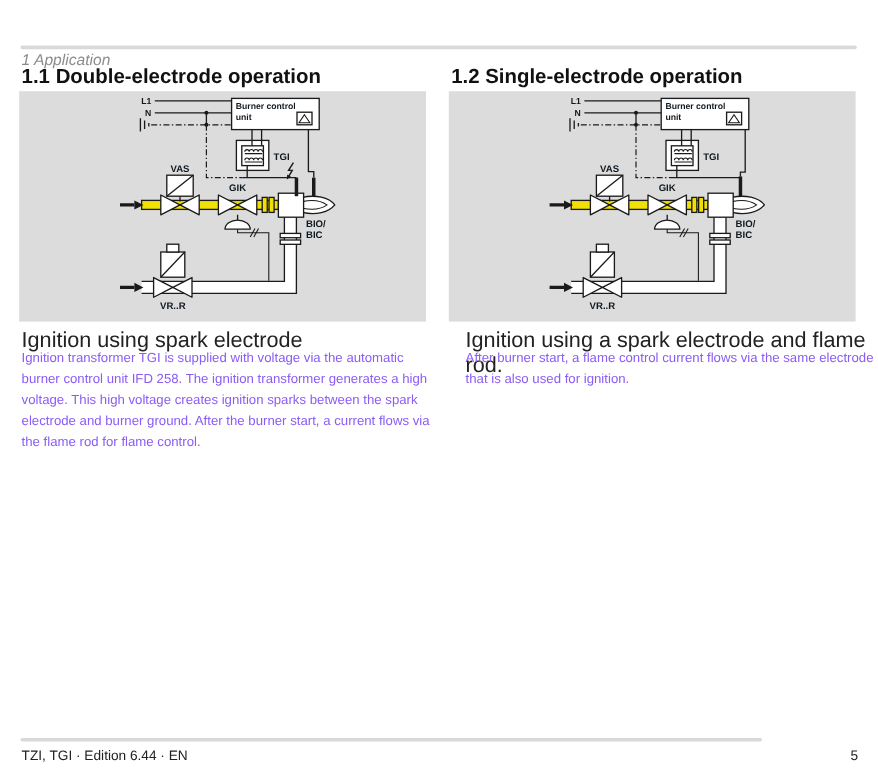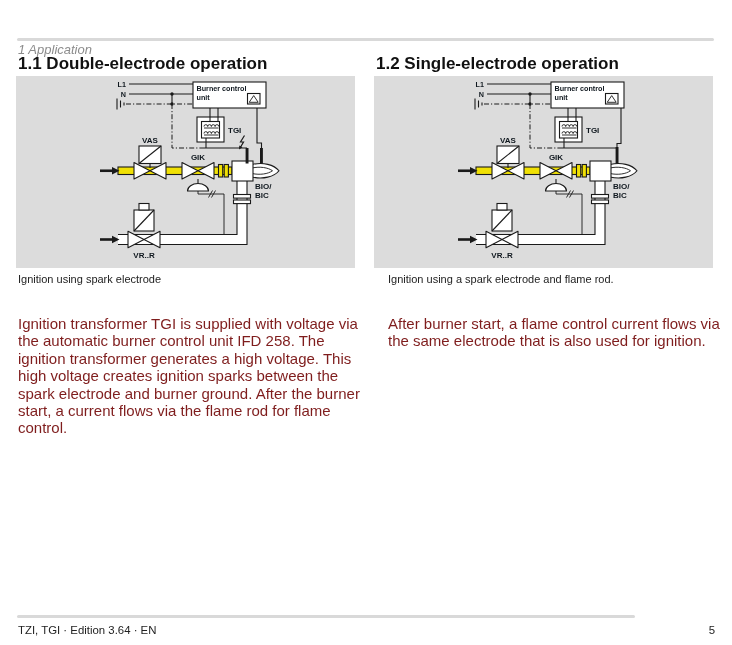--- a/index.html
+++ b/index.html
@@ -11,23 +11,23 @@
        font-family:"Liberation Sans",sans-serif;color:var(--text);}
   .section-header{position:absolute;left:18px;top:21px;font-size:13px;
        font-style:italic;color:var(--muted);margin-top:21px;}
   .rule{position:absolute;background:var(--divider);border-radius:2px;height:3px;}
   .rule-header{left:17px;top:38px;width:697px;}
   .rule-footer{left:17px;top:615px;width:618px;}
   .col-heading{position:absolute;top:54px;font-size:17px;font-weight:bold;color:#111;}
   .col-heading.left{left:18px;} .col-heading.right{left:376px;text-align:center;}
   .panel{position:absolute;top:76px;width:339px;height:192px;background:var(--panel-bg);}
   .panel.left{left:16px;} .panel.right{left:374px;}
-  .caption{position:absolute;top:273px;width:340px;font-size:11px;color:#222;}
+  .caption{position:absolute;top:273px;width:340px;font-size:18px;color:#222;}
   .caption.left{left:18px;} .caption.right{left:388px;}
-  .para{position:absolute;top:291px;width:342px;font-size:15px;line-height:17.4px;color:#7f1d1d;margin-top:24px;}
+  .para{position:absolute;top:291px;width:342px;font-size:11px;line-height:17.4px;color:#8b5cf6;}
   .para.left{left:18px;} .para.right{left:388px;}
   .footer-left{position:absolute;left:18px;top:624px;font-size:11.4px;color:#222;}
   .footer-page{position:absolute;right:17px;top:624px;font-size:11.4px;color:#222;}
   
   .ln{stroke:var(--line);stroke-width:1.1;fill:none;}
   .thin{stroke-width:0.9;}
   .dd{stroke:var(--line);stroke-width:1;fill:none;stroke-dasharray:5 2 1.2 2;}
   .wbox{fill:#fff;stroke:var(--line);stroke-width:1.1;}
   .wshape{fill:#fff;stroke:var(--line);stroke-width:1.1;stroke-linejoin:round;}
   .yfill{fill:var(--pipe-yellow);stroke:var(--line);stroke-width:1.1;}
@@ -247,14 +247,14 @@
   <text class="dlabel" x="239" y="122">BIC</text>
 </svg>
 
 <div class="caption left">Ignition using spark electrode</div>
 <div class="caption right">Ignition using a spark electrode and flame rod.</div>
 
 <div class="para left">Ignition transformer TGI is supplied with voltage via the automatic burner control unit IFD 258. The ignition transformer generates a high voltage. This high voltage creates ignition sparks between the spark electrode and burner ground. After the burner start, a current flows via the flame rod for flame control.</div>
 <div class="para right">After burner start, a flame control current flows via the same electrode that is also used for ignition.</div>
 
 <div class="rule rule-footer"></div>
-<div class="footer-left">TZI, TGI · Edition 3.64 · EN</div>
+<div class="footer-left">TZI, TGI · Edition 6.44 · EN</div>
 <div class="footer-page">5</div>
 
 </body></html>

